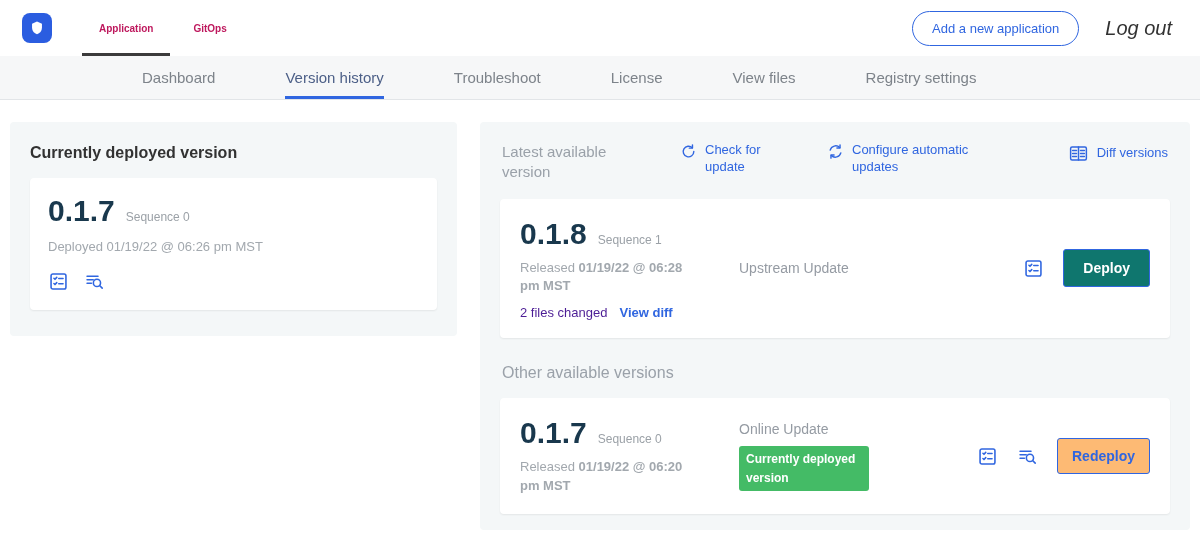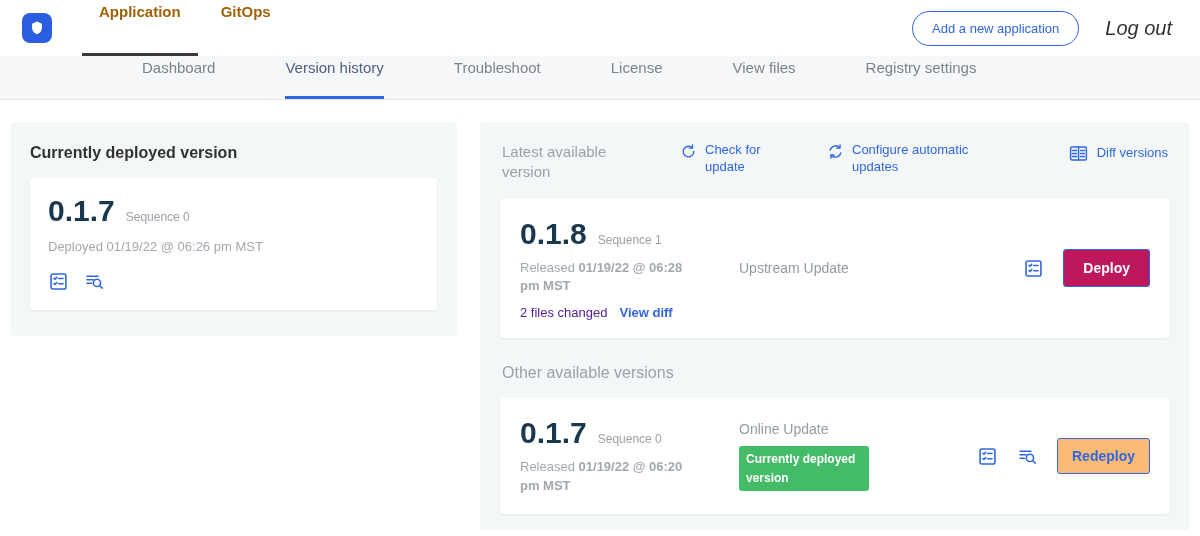--- a/index.html
+++ b/index.html
@@ -7,34 +7,34 @@
     width: 1200px; height: 536px; margin: 0; overflow: hidden;
     background: #fff; color: #323232;
     font-family: "Liberation Sans", "DejaVu Sans", sans-serif;
   }
 
   
   .topnav { height: 56px; display: flex; align-items: stretch; padding: 0 28px 0 22px; background: #fff; }
   .logo-wrap { display: flex; align-items: center; margin-right: 30px; }
   .logo { width: 30px; height: 30px; border-radius: 8px; background: #2b5de0; display: flex; align-items: center; justify-content: center; }
   .top-tabs { display: flex; align-items: stretch; }
-  .top-tab { display: flex; padding: 0 17px; margin-right: 6px;
-    font-size: 15px; font-weight: 600; color: #a16207; cursor: pointer;
+  .top-tab { display: flex; align-items: center; padding: 0 17px; margin-right: 6px;
+    font-size: 10px; font-weight: 600; color: #be185d; cursor: pointer;
     border-bottom: 3px solid transparent; padding-top: 3px; }
   .top-tab.active { border-bottom-color: #3b3b3b; }
   .topnav-right { margin-left: auto; display: flex; align-items: center; gap: 26px; }
   .add-app-btn { background: #fff; border: 1px solid #3066e0; color: #3066e0;
     border-radius: 18px; padding: 9px 19px; font-size: 13px; font-weight: 400;
     font-family: inherit; cursor: pointer; }
   .logout { font-size: 20px; color: #323232; cursor: pointer; font-style: italic; }
 
   
   .subnav { height: 44px; background: #f6f7f8; border-bottom: 1px solid #e2e5e8;
     display: flex; align-items: stretch; padding-left: 142px; }
-  .subnav-item { display: flex; margin-right: 70px;
+  .subnav-item { display: flex; align-items: center; margin-right: 70px;
     font-size: 15px; color: #7d838a; cursor: pointer;
     border-bottom: 3px solid transparent; padding-top: 3px; }
   .subnav-item.active { color: #4c5f87; border-bottom-color: #3066e0; }
 
   
   .main { display: flex; align-items: flex-start; gap: 23px; padding: 22px 10px; }
   .panel { background: #f4f7f8; border-radius: 4px; }
   .left-panel { width: 447px; padding: 18px 20px 26px; }
   .right-panel { flex: 1; padding: 18px 20px 16px; min-height: 408px; }
 
@@ -70,21 +70,21 @@
   .links-row { display: flex; gap: 12px; margin-top: 9px; font-size: 13px; }
   .files-changed { color: #4c1d95; }
   .view-diff { color: #3066e0; font-weight: 600; cursor: pointer; }
 
   .release-mid { flex: 1; font-size: 14px; color: #959ba3; padding-left: 4px; }
   .badge { display: inline-block; background: #44bb66; color: #fff; font-size: 12px;
     font-weight: 700; padding: 4px 7px; border-radius: 3px; margin-top: 9px;
     max-width: 130px; line-height: 1.55; }
 
   .release-right { display: flex; align-items: center; gap: 19px; color: #3066e0; }
-  .deploy-btn { background: #be185d; color: #fff; border: 1px solid #3066e0; border-radius: 3px;
+  .deploy-btn { background: #0f766e; color: #fff; border: 1px solid #3066e0; border-radius: 3px;
     font-size: 14px; font-weight: 700; padding: 10px 19px; font-family: inherit; cursor: pointer; }
   .redeploy-btn { background: #fdba74; color: #3066e0; border: 1px solid #3066e0; border-radius: 3px;
     font-size: 14px; font-weight: 700; padding: 9px 14px; font-family: inherit; cursor: pointer; }
 
   .other-title { font-size: 16px; color: #9aa1a9; margin: 26px 2px 0; }
 </style>
 </head>
 <body>
 
 <div class="topnav">

